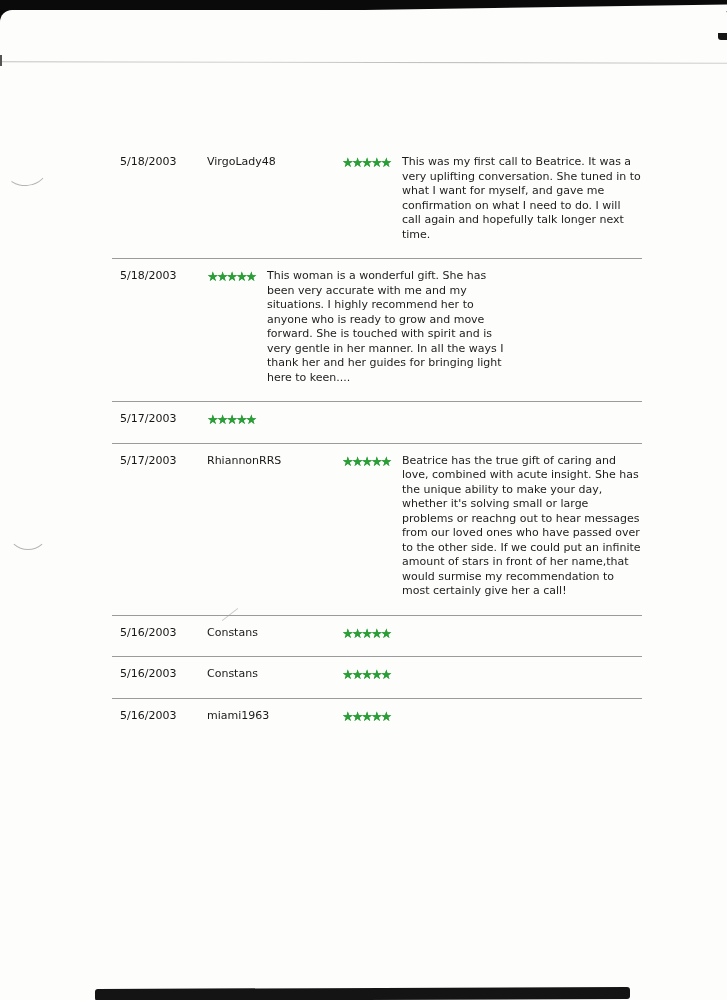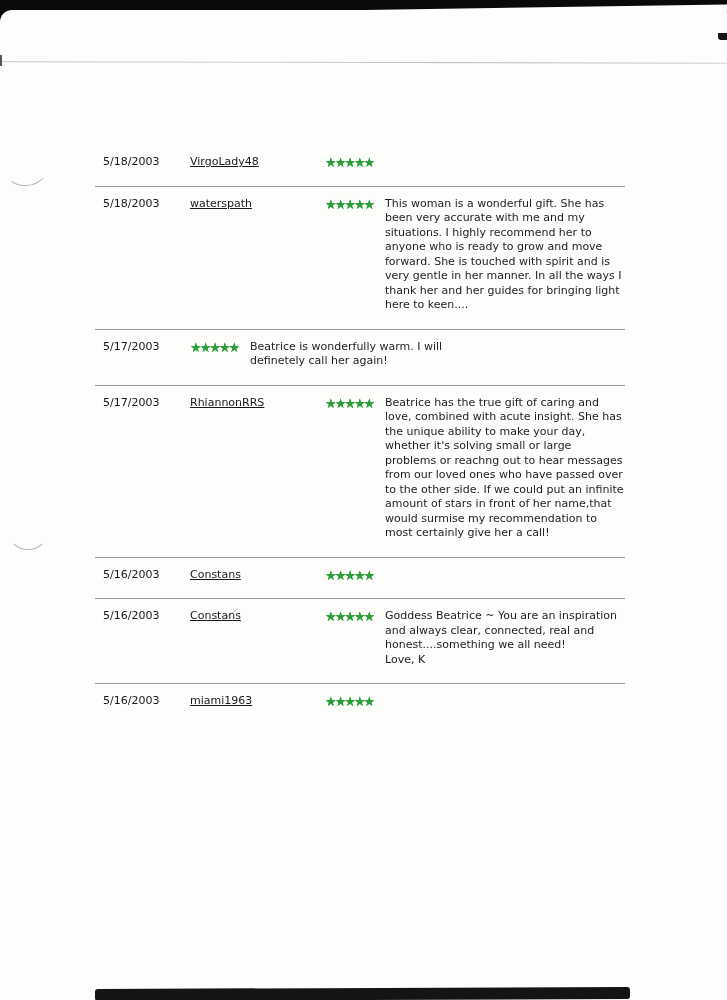--- a/index.html
+++ b/index.html
@@ -54,29 +54,29 @@
     background: #151515; border-bottom-left-radius: 3px;
   }
   
   .bottom-edge {
     position: absolute; left: 95px; top: 988px; width: 535px; height: 12px;
     background: #141414; border-radius: 3px;
     transform: rotate(-0.2deg);
   }
   
   .reviews {
-    position: absolute; top: 145px; left: 95px; width: 530px;
+    position: absolute; top: 145px; left: 112px; width: 530px;
     color: #1d1d1d;
     font-size: 11px;
     line-height: 14.5px;
   }
   .row { display: flex; padding: 10px 0 16px 0; }
   .row + .row { border-top: 1px solid #9b9b9b; }
   .c-date { width: 95px; padding-left: 8px; box-sizing: border-box; flex: none; color: #161616; }
-  .c-user { width: 135px; flex: none; color: #1a1a1a; text-decoration: underline; }
+  .c-user { width: 135px; flex: none; color: #1a1a1a; }
   .c-stars {
     width: 60px; flex: none;
     font-size: 13px; line-height: 13px;
     letter-spacing: -2px;
     color: #2b9e38;
     text-shadow: 0 0 0.6px #2b9e38;
     padding-top: 1px;
   }
   .c-text { width: 240px; flex: none; white-space: pre-wrap; }
 </style>
@@ -92,54 +92,51 @@
 <div class="scratch"></div>
 <div class="speck"></div>
 <div class="bottom-edge"></div>
 
 <div class="reviews">
 
   <div class="row">
     <span class="c-date">5/18/2003</span>
     <span class="c-user">VirgoLady48</span>
     <span class="c-stars">★★★★★</span>
+    <span class="c-text">This was my first call to Beatrice. It was a very uplifting conversation. She tuned in to what I want for myself, and gave me confirmation on what I need to do. I will call again and hopefully talk longer next time.</span>
   </div>
 
   <div class="row">
     <span class="c-date">5/18/2003</span>
-    <span class="c-user">waterspath</span>
     <span class="c-stars">★★★★★</span>
     <span class="c-text">This woman is a wonderful gift. She has been very accurate with me and my situations. I highly recommend her to anyone who is ready to grow and move forward. She is touched with spirit and is very gentle in her manner. In all the ways I thank her and her guides for bringing light here to keen....</span>
   </div>
 
   <div class="row">
     <span class="c-date">5/17/2003</span>
     <span class="c-stars">★★★★★</span>
-    <span class="c-text">Beatrice is wonderfully warm. I will definetely call her again!</span>
   </div>
 
   <div class="row">
     <span class="c-date">5/17/2003</span>
     <span class="c-user">RhiannonRRS</span>
     <span class="c-stars">★★★★★</span>
     <span class="c-text">Beatrice has the true gift of caring and love, combined with acute insight. She has the unique ability to make your day, whether it's solving small or large problems or reachng out to hear messages from our loved ones who have passed over to the other side. If we could put an infinite amount of stars in front of her name,that would surmise my recommendation to most certainly give her a call!</span>
   </div>
 
   <div class="row">
     <span class="c-date">5/16/2003</span>
     <span class="c-user">Constans</span>
     <span class="c-stars">★★★★★</span>
   </div>
 
   <div class="row">
     <span class="c-date">5/16/2003</span>
     <span class="c-user">Constans</span>
     <span class="c-stars">★★★★★</span>
-    <span class="c-text">Goddess Beatrice ~ You are an inspiration and always clear, connected, real and honest....something we all need!
-Love, K</span>
   </div>
 
   <div class="row">
     <span class="c-date">5/16/2003</span>
     <span class="c-user">miami1963</span>
     <span class="c-stars">★★★★★</span>
   </div>
 
 </div>
 

